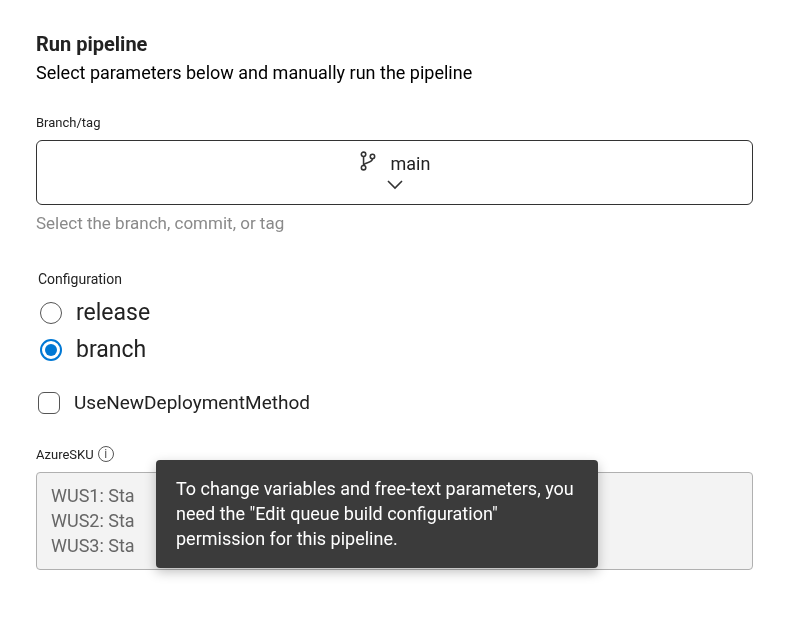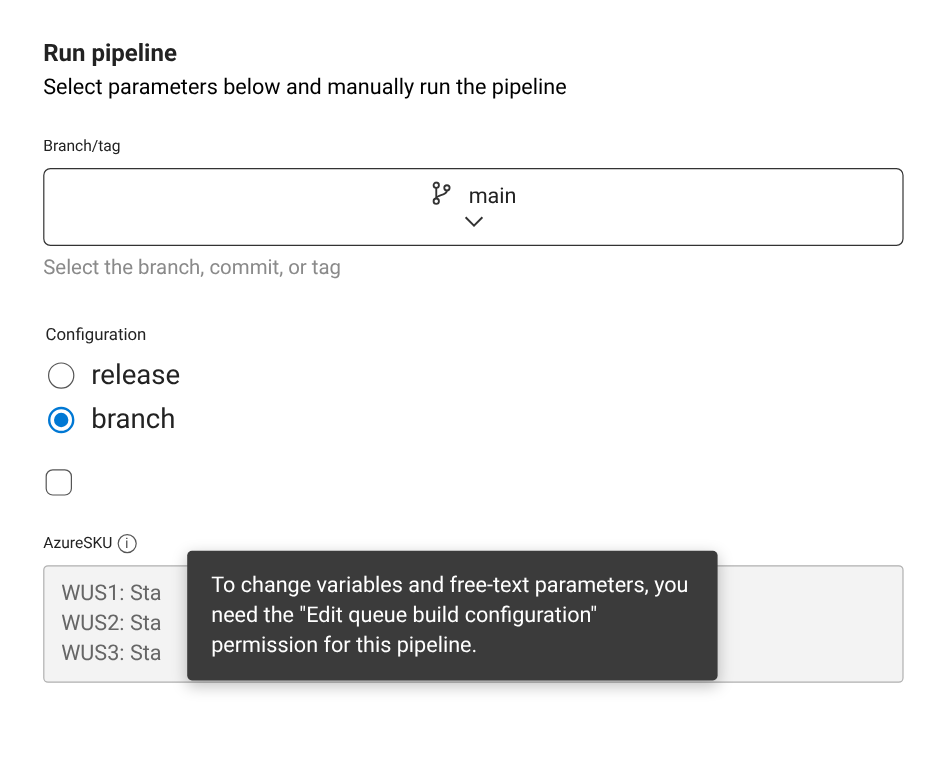--- a/index.html
+++ b/index.html
@@ -209,20 +209,21 @@
     <span class="radio-label">release</span>
   </div>
   <div class="radio-option">
     <span class="radio-circle selected"></span>
     <span class="radio-label">branch</span>
   </div>
 </div>
 
 <div class="checkbox-option">
   <span class="checkbox-box"></span>
+  <span class="checkbox-label">UseNewDeploymentMethod</span>
 </div>
 
 <div class="azure-label-row">
   <span class="field-label" style="margin-bottom:0">AzureSKU</span>
   <span class="info-icon">i</span>
 </div>
 <div class="textarea-wrap">
   <div class="textarea-box">
     <div class="textarea-line">WUS1: Sta</div>
     <div class="textarea-line">WUS2: Sta</div>

